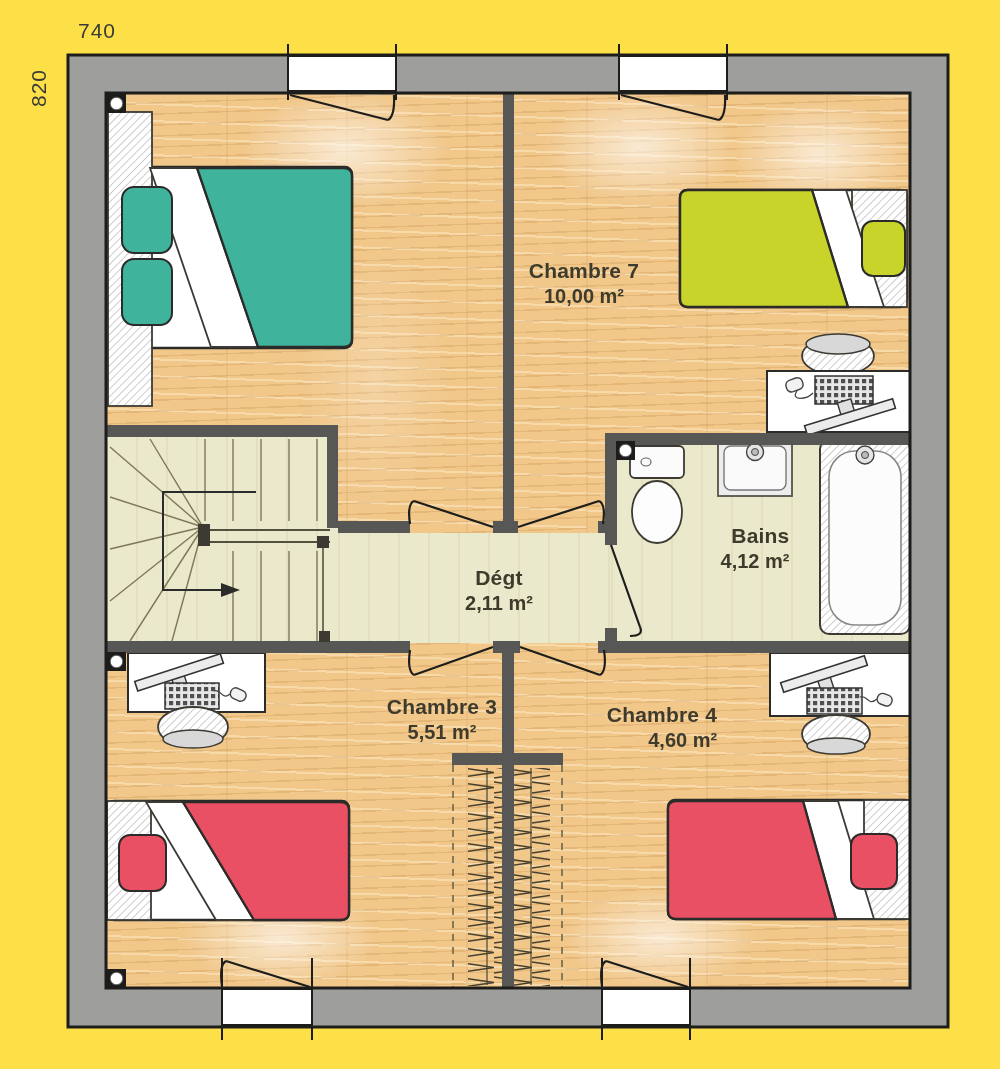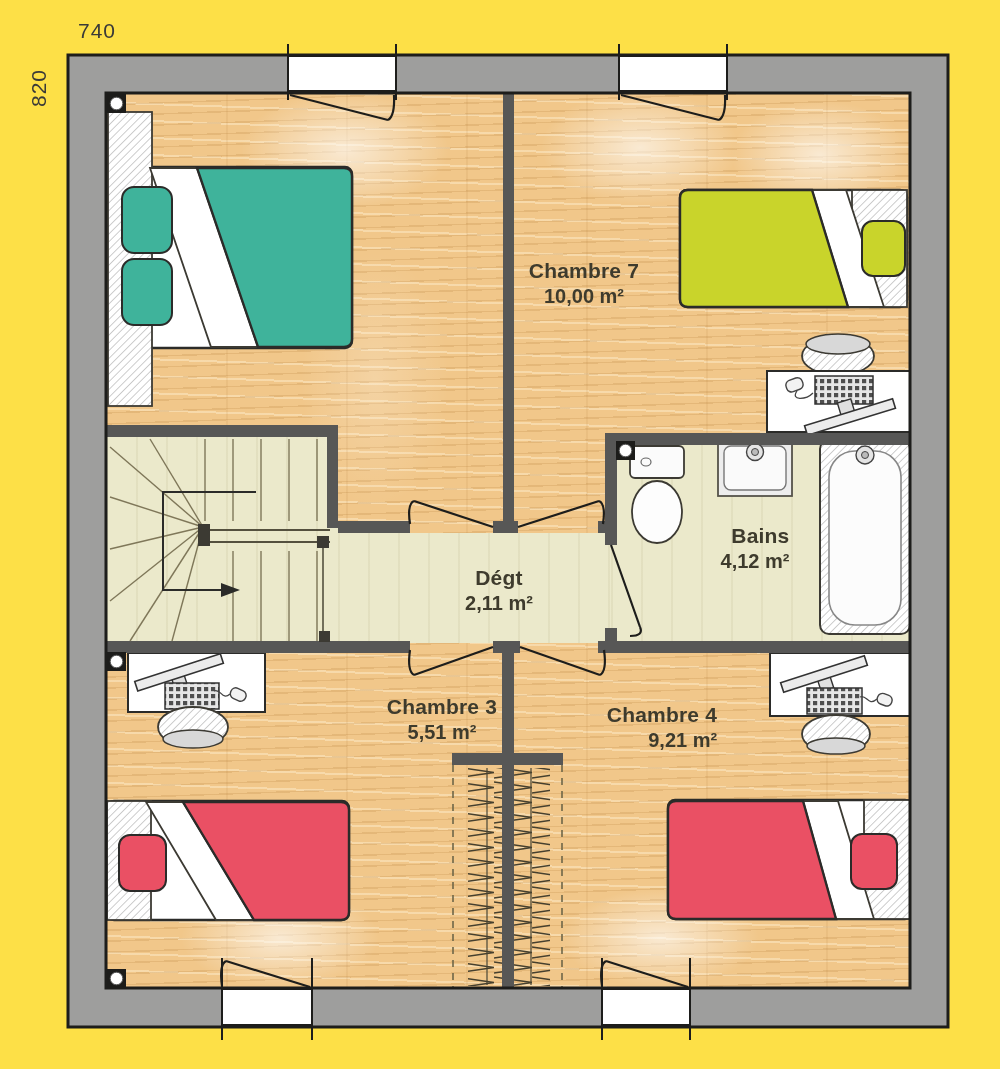--- a/index.html
+++ b/index.html
@@ -308,16 +308,16 @@
   <div class="room-label" style="left:755px;top:548px;text-align:right;">
     <div class="room-name">Bains</div>
     <div class="room-area">4,12 m²</div>
   </div>
   <div class="room-label" style="left:442px;top:719px;">
     <div class="room-name">Chambre 3</div>
     <div class="room-area">5,51 m²</div>
   </div>
   <div class="room-label" style="left:662px;top:727px;text-align:right;">
     <div class="room-name">Chambre 4</div>
-    <div class="room-area">9,21 m²</div>
+    <div class="room-area">4,60 m²</div>
   </div>
 
 </div>
 
 </body></html>

